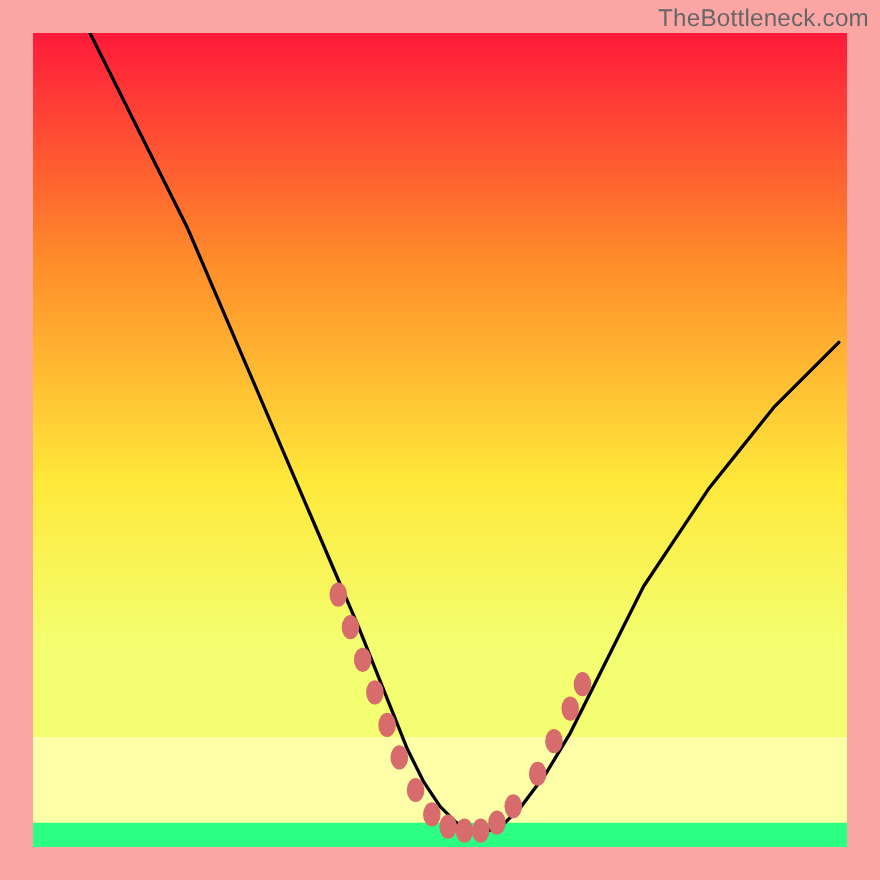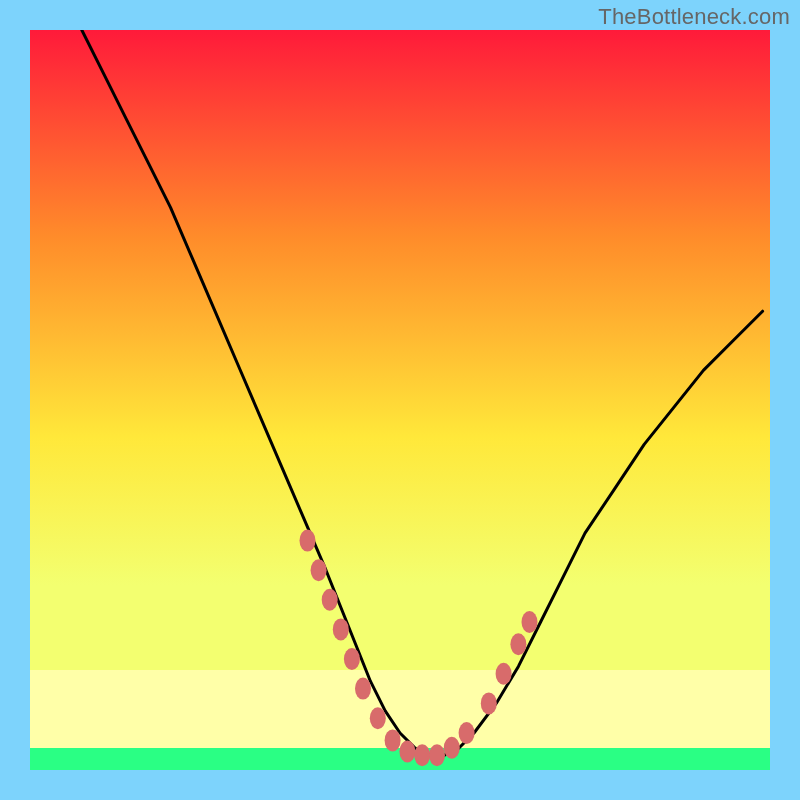--- a/index.html
+++ b/index.html
@@ -10,21 +10,21 @@
     overflow: hidden;
     background: #000;
     font-family: Arial, Helvetica, sans-serif;
   }
   .frame {
     position: absolute;
     left: 0;
     top: 0;
     width: 800px;
     height: 800px;
-    background: #7dd3fc;
+    background: #fca5a5;
   }
   .plot {
     position: absolute;
     left: 30px;
     top: 30px;
     width: 740px;
     height: 740px;
     overflow: hidden;
   }
   .watermark {

